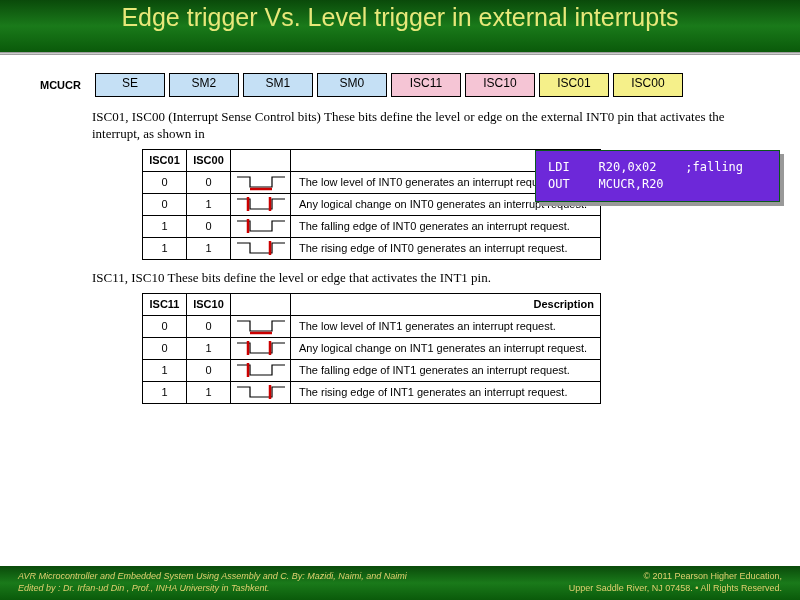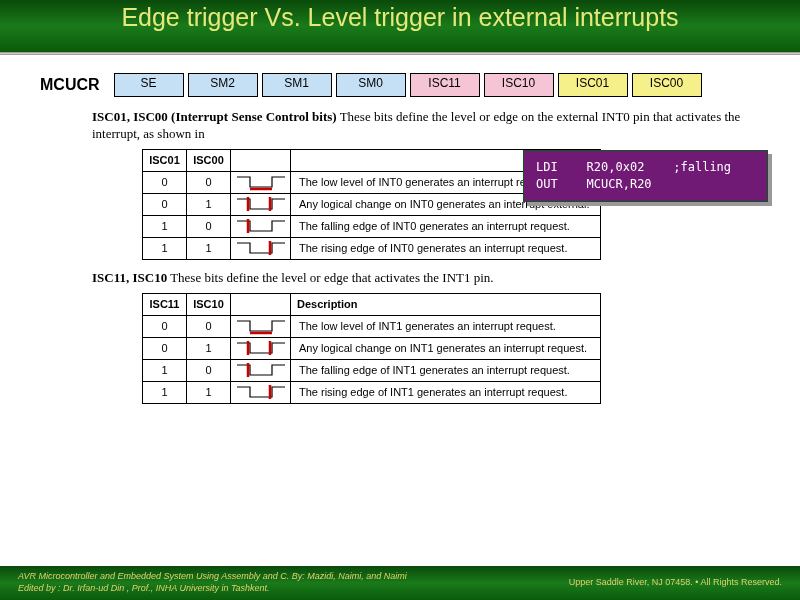--- a/index.html
+++ b/index.html
@@ -1,34 +1,34 @@
 <!DOCTYPE html>
 <html><head>
 <meta charset="utf-8">
 <style>
   * { box-sizing: border-box; margin: 0; padding: 0; }
   body { width: 800px; height: 600px; font-family: Arial, sans-serif; background: #fff; position: relative; overflow: hidden; }
   .header { background: linear-gradient(to bottom, #0a4a0a, #1a7a1a, #0a5a0a); color: #e8e87a; text-align: center; padding: 4px 0 8px; font-size: 25px; font-family: 'Trebuchet MS', sans-serif; height: 52px; line-height: 1.1; }
   .header-line { height: 3px; background: linear-gradient(to bottom, #888, #ccc, #888); }
   .content { padding: 18px 32px 0; font-size: 11px; color: #000; }
   .mcucr-row { display: flex; align-items: center; gap: 4px; margin-bottom: 12px; margin-left: 8px; }
-  .mcucr-label { font-weight: bold; font-size: 16px; margin-right: 10px; }
+  .mcucr-label { font-weight: bold; font-size: 11px; margin-right: 10px; }
   .mcucr-cell { border: 1px solid #000; width: 70px; height: 24px; line-height: 18px; text-align: center; font-size: 12px; }
   .c-blue { background: #c5e0f5; }
   .c-pink { background: #f5c5d5; }
   .c-yellow { background: #f5f08a; }
   .desc { font-family: 'Times New Roman', serif; font-size: 13px; line-height: 1.3; margin: 0 0 6px 60px; }
-  .desc b { font-weight: bold; }
+  .desc b { font-weight: normal; }
   table.isc { border-collapse: collapse; margin: 0 0 10px 110px; font-size: 11px; }
   table.isc th, table.isc td { border: 1.5px solid #000; padding: 2px 6px; text-align: center; height: 22px; }
   table.isc th { font-weight: bold; background: #fff; }
   table.isc td.left { text-align: left; padding-left: 8px; width: 310px; }
   table.isc td.wave { width: 60px; padding: 0; }
   table.isc th.h0, table.isc td.b0 { width: 44px; }
-  .code-box { position: absolute; right: 32px; top: 150px; width: 245px; height: 52px; background: #701a75; color: #fff; font-family: monospace; font-size: 12px; padding: 8px 12px; box-shadow: 4px 4px 0 #999; border: 1px solid #0a5a1a; line-height: 1.4; white-space: pre; }
+  .code-box { position: absolute; right: 20px; top: 150px; width: 245px; height: 52px; background: #6d28d9; color: #fff; font-family: monospace; font-size: 12px; padding: 8px 12px; box-shadow: 4px 4px 0 #999; border: 1px solid #0a5a1a; line-height: 1.4; white-space: pre; }
   .footer { position: absolute; bottom: 0; left: 0; right: 0; height: 34px; background: linear-gradient(to bottom, #0a4a0a, #1a7a1a, #0a5a0a); color: #e0d070; font-size: 9px; font-style: italic; padding: 4px 18px; display: flex; justify-content: space-between; align-items: center; line-height: 1.3; }
   .footer .fr { text-align: right; font-style: normal; }
   svg.wave { width: 58px; height: 20px; display: block; margin: 0 auto; }
   svg.wave path.sig { stroke: #000; stroke-width: 1.2; fill: none; }
   svg.wave .mark { stroke: #c00; stroke-width: 2.5; fill: none; }
 </style>
 </head>
 <body>
 
 <div class="header">Edge trigger Vs. Level trigger in external interrupts</div>
@@ -73,21 +73,21 @@
         </tr>
     <tr>
           <td class="b0">0</td>
           <td class="b0">1</td>
           <td class="wave">
             <svg class="wave">
               <path class="sig" d="M5 5 H18 V15 H40 V5 H53"></path>
               <path class="mark" d="M16 3 V17 M38 3 V17"></path>
             </svg>
           </td>
-          <td class="left">Any logical change on INT0 generates an interrupt external.</td>
+          <td class="left">Any logical change on INT0 generates an interrupt request.</td>
         </tr>
     <tr>
           <td class="b0">1</td>
           <td class="b0">0</td>
           <td class="wave">
             <svg class="wave">
               <path class="sig" d="M5 5 H18 V15 H40 V5 H53"></path>
               <path class="mark" d="M16 3 V17"></path>
             </svg>
           </td>
@@ -110,21 +110,21 @@
   <p class="desc">
     <b>ISC11, ISC10</b><span>  These bits define the level or edge that activates the INT1 pin.</span>
   </p>
 
   <table class="isc">
     <tbody>
         <tr>
           <th class="h0">ISC11</th>
           <th class="h0">ISC10</th>
           <th class="wave"></th>
-          <th class="left" style="text-align:left">Description</th>
+          <th class="left" style="text-align:right">Description</th>
         </tr>
     <tr>
           <td class="b0">0</td>
           <td class="b0">0</td>
           <td class="wave">
             <svg class="wave">
               <path class="sig" d="M5 5 H18 V15 H40 V5 H53"></path>
               <path class="mark" d="M18 17 H40"></path>
             </svg>
           </td>
@@ -170,15 +170,16 @@
 
 <div class="code-box">LDI    R20,0x02    ;falling
 OUT    MCUCR,R20</div>
 
 <div class="footer">
   <div class="fl">
     <div>AVR Microcontroller and Embedded System Using Assembly and C.   By: Mazidi, Naimi, and Naimi</div>
     <div>Edited  by :  Dr. Irfan-ud Din , Prof., INHA University in Tashkent.</div>
   </div>
   <div class="fr">
+    <div>© 2011   Pearson Higher Education,</div>
     <div>Upper Saddle River, NJ 07458. • All Rights Reserved.</div>
   </div>
 </div>
 
 </body></html>

